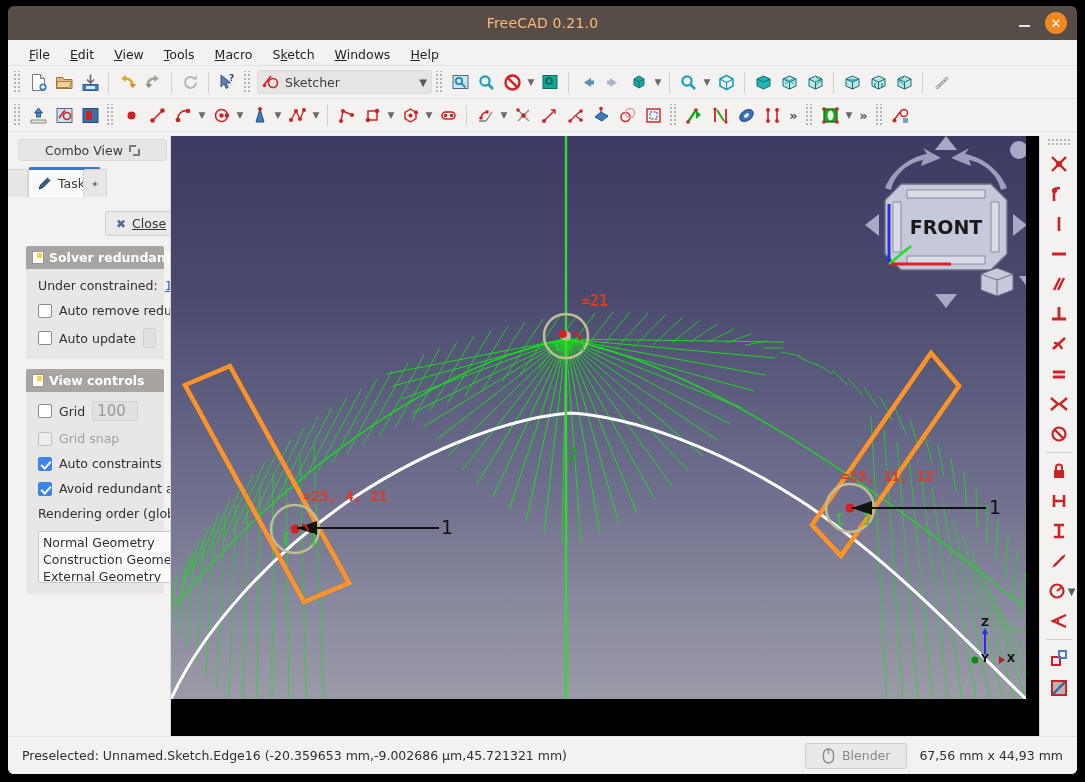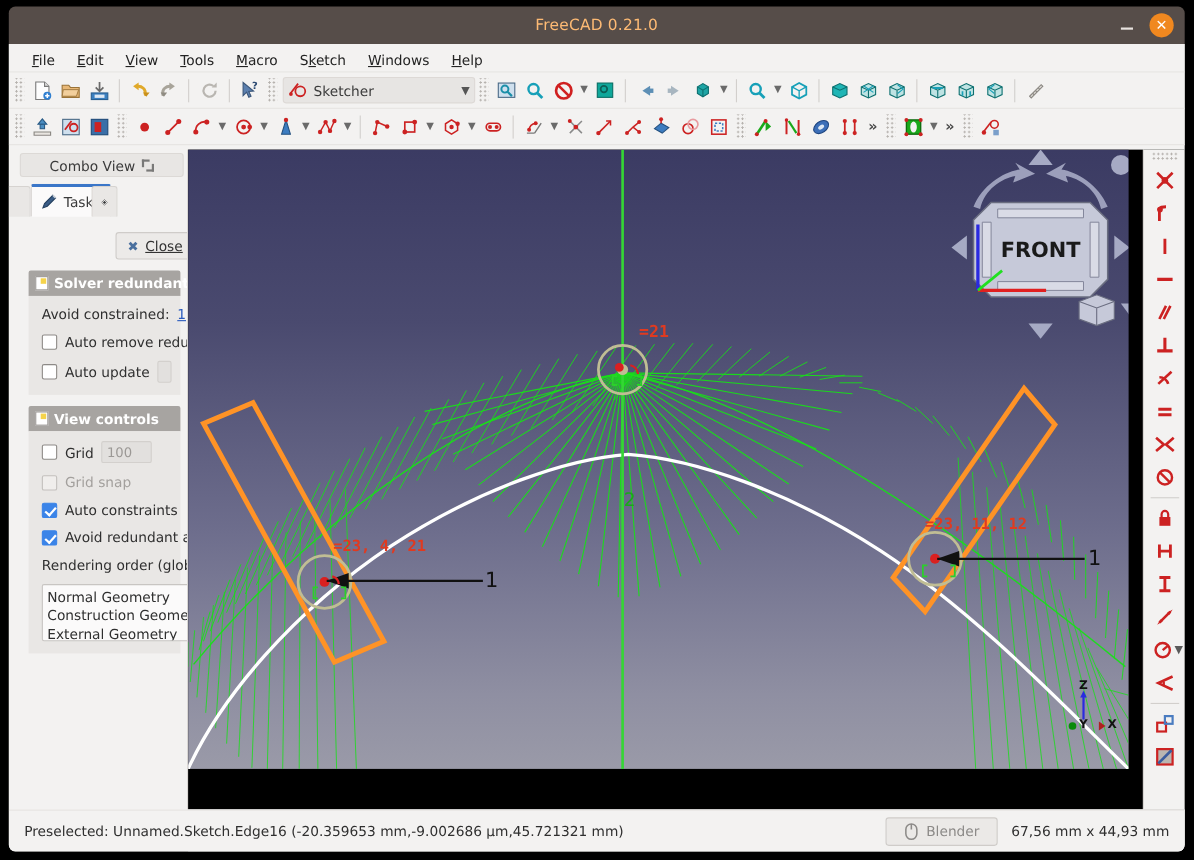--- a/index.html
+++ b/index.html
@@ -181,21 +181,21 @@
   }
   .cb.on { background: #3b84e8; border-color: #3b84e8; }
   .cb.on::after {
     content: ""; position: absolute; left: 4px; top: 1px;
     width: 4px; height: 8px; border: solid #fff; border-width: 0 2px 2px 0;
     transform: rotate(42deg);
   }
   .cb.off-dim { border-color: #c3c0bd; background: #f0eeec; }
   .spin {
     height: 20px; width: 46px; background: #e2e0de; border: 1px solid #d3d0cd;
-    font-size: 12px; color: #9b9895; display:flex; align-items:center;
+    font-size: 15px; color: #9b9895; display:flex; align-items:center;
     padding-left:4px; border-radius:2px;
   }
   .listbox {
     background: #fbfafa; border: 1px solid #c8c5c2; border-radius: 2px;
     padding: 2px 4px; margin-top: 2px; height: 52px; overflow: hidden;
     width: 150px;
   }
   .listbox div { font-size: 12.5px; color: #2f2f2f; line-height: 17px; white-space: nowrap; }
   .filters-btn {
     height: 23px; background: #eceaE8; border: 1px solid #cfccc9; border-radius: 3px;
@@ -762,21 +762,21 @@
             </div>
           </div>
 
           <div class="grp">
             <div class="grp-title">
               <span class="note-ic"></span>
               <span>Solver redundant</span>
             </div>
             <div class="grp-body">
               <div class="row">
-                <span class="txt">Avoid constrained:</span>
+                <span class="txt">Under constrained:</span>
                 <span class="lnk">1</span>
               </div>
               <div class="row">
                 <span class="cb"></span>
                 <span class="txt">Auto remove redundants</span>
               </div>
               <div class="row">
                 <span class="cb"></span>
                 <span class="txt">Auto update</span>
                 <span class="spin"></span>

